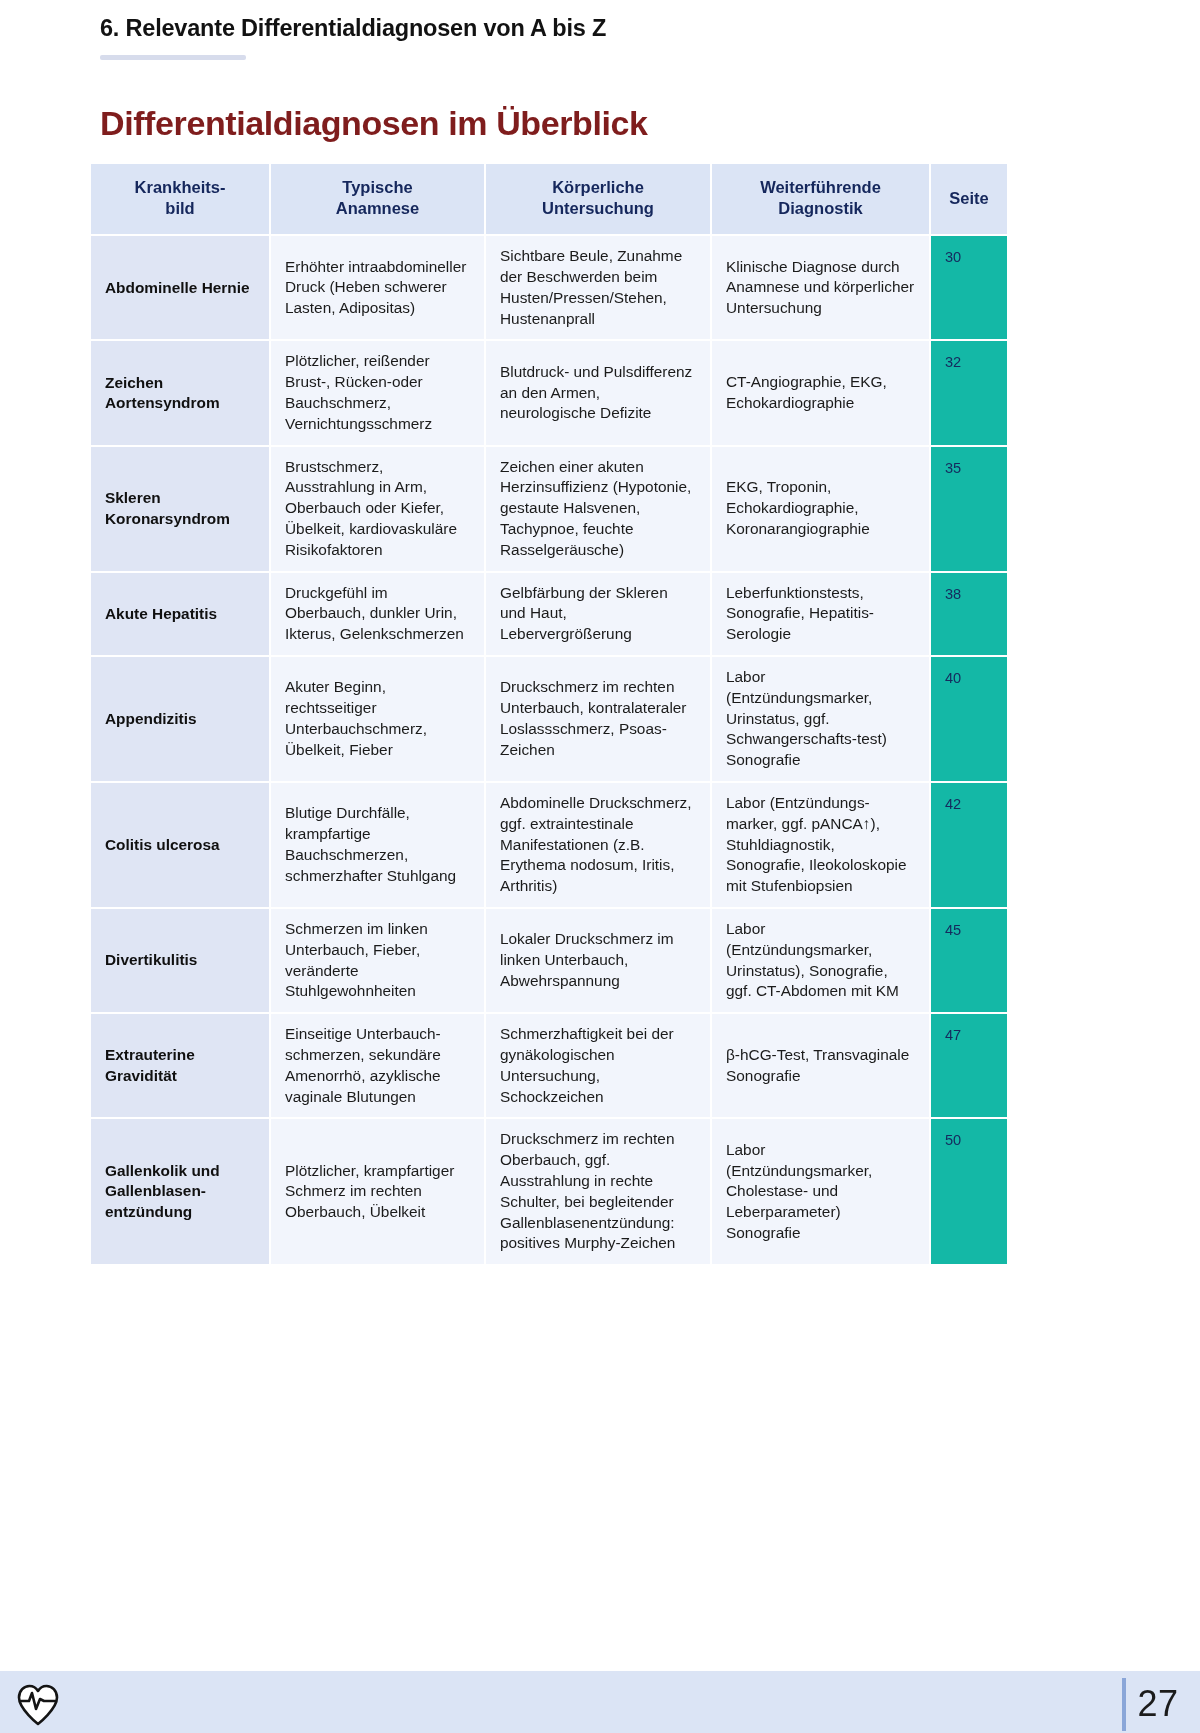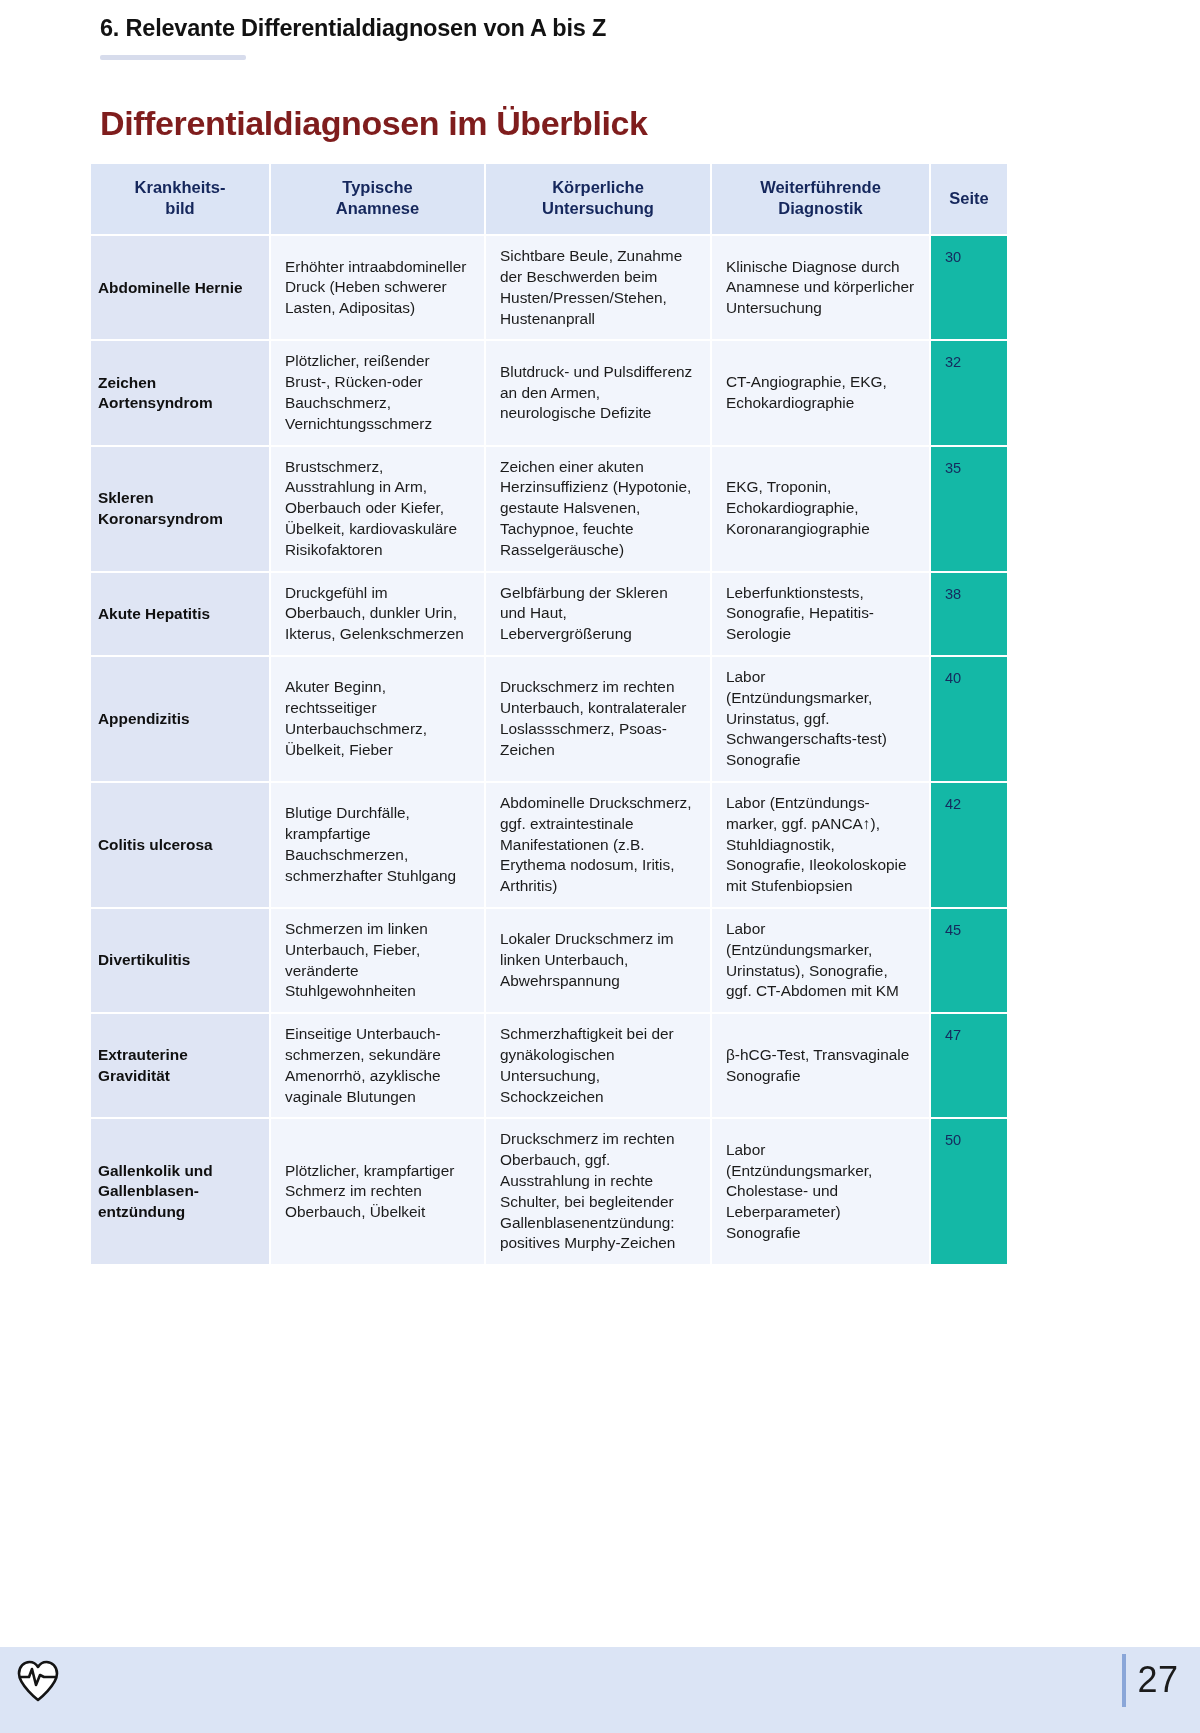--- a/index.html
+++ b/index.html
@@ -83,21 +83,21 @@
     font-weight: normal;
     vertical-align: middle;
     padding: 10px 14px 10px 14px;
     line-height: 1.35;
   }
   table.dd-table td.col-name {
     background: #dfe5f4;
     font-weight: bold;
     color: #101010;
     font-size: 15.4px;
-    padding-left: 7px;
+    padding-left: 14px;
     padding-right: 8px;
     line-height: 1.33;
   }
   table.dd-table td.col-page {
     background: #14b8a6;
     color: #152a5e;
     font-size: 14.6px;
     text-align: left;
     vertical-align: top;
     padding-top: 12px;
@@ -110,21 +110,21 @@
   col.c-koerp { width: 224px; }
   col.c-diag  { width: 217px; }
   col.c-seite { width: 76px; }
 
   
   .footer-bar {
     position: absolute;
     left: 0;
     bottom: 0;
     width: 1200px;
-    height: 86px;
+    height: 62px;
     background: #dbe4f5;
   }
   .footer-logo {
     position: absolute;
     left: 14px;
     top: 9px;
     width: 48px;
     height: 48px;
   }
   .footer-page-divider {

